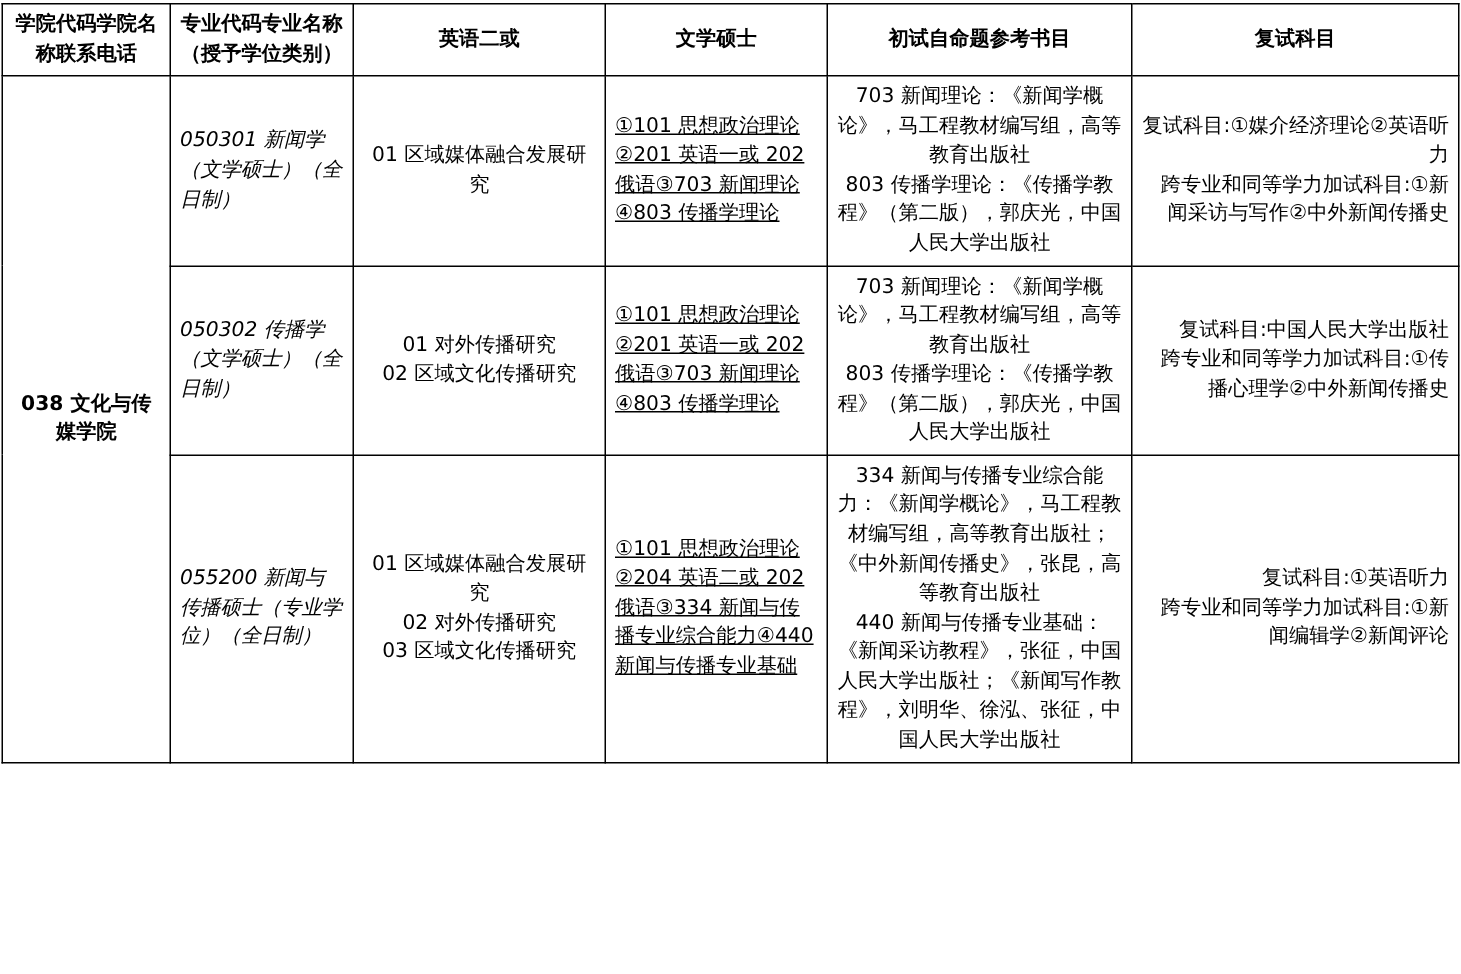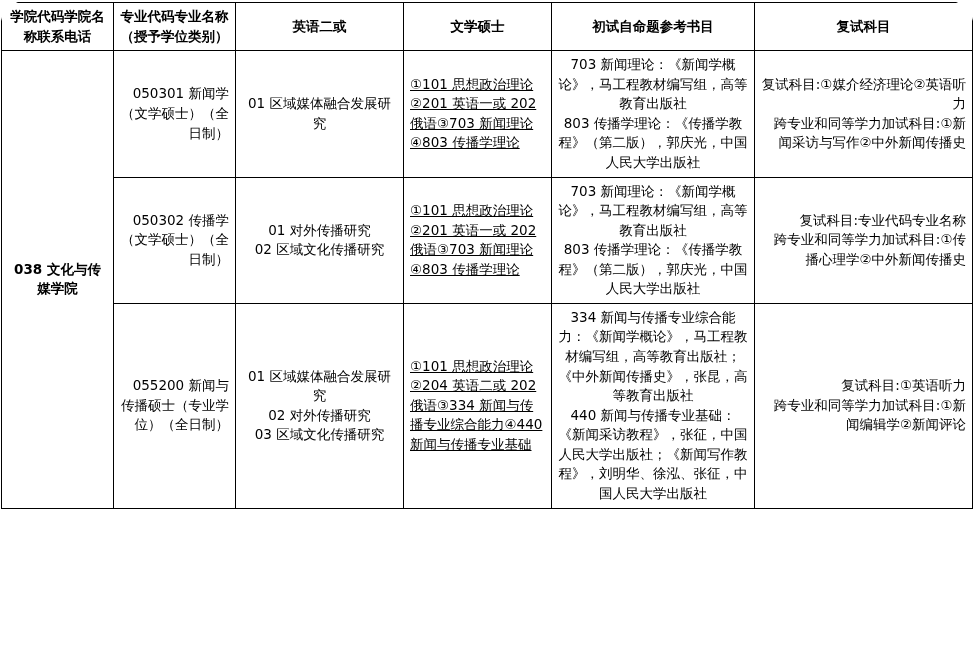--- a/index.html
+++ b/index.html
@@ -10,21 +10,20 @@
   body {
     font-family: "DejaVu Sans", "Liberation Sans", sans-serif;
     color: #000000;
   }
   #page {
     width: 974px;
     height: 649px;
     position: relative;
     overflow: hidden;
     background: #ffffff;
-    border-radius: 28px;
   }
   table.admissions {
     border-collapse: collapse;
     width: 971px;
     margin: 2px 0 0 1px;
     table-layout: fixed;
   }
   table.admissions th,
   table.admissions td {
     border: 1px solid #000000;
@@ -48,23 +47,24 @@
   col.c4 { width: 203px; }
   col.c5 { width: 218px; }
 
   td.college {
     text-align: center;
     font-weight: bold;
     font-size: 15px;
     line-height: 1.5;
   }
   td.major {
-    text-align: right;
+    text-align: left;
     font-size: 13.5px;
     line-height: 1.6;
+    font-style: italic;
   }
   td.direction {
     text-align: center;
     font-size: 13.5px;
     line-height: 1.6;
   }
   td.subject {
     text-align: left;
     font-size: 13.5px;
     line-height: 1.6;
@@ -116,21 +116,21 @@
         <td class="retest pre">复试科目:①媒介经济理论②英语听力
 跨专业和同等学力加试科目:①新闻采访与写作②中外新闻传播史</td>
       </tr>
       <tr>
         <td class="major pre">050302 传播学（文学硕士）（全日制）</td>
         <td class="direction pre">01 对外传播研究
 02 区域文化传播研究</td>
         <td class="subject pre">①101 思想政治理论②201 英语一或 202 俄语③703 新闻理论④803 传播学理论</td>
         <td class="books pre">703 新闻理论：《新闻学概论》，马工程教材编写组，高等教育出版社
 803 传播学理论：《传播学教程》（第二版），郭庆光，中国人民大学出版社</td>
-        <td class="retest pre">复试科目:专业代码专业名称
+        <td class="retest pre">复试科目:中国人民大学出版社
 跨专业和同等学力加试科目:①传播心理学②中外新闻传播史</td>
       </tr>
       <tr>
         <td class="major pre">055200 新闻与传播硕士（专业学位）（全日制）</td>
         <td class="direction pre">01 区域媒体融合发展研究
 02 对外传播研究
 03 区域文化传播研究</td>
         <td class="subject pre">①101 思想政治理论②204 英语二或 202 俄语③334 新闻与传播专业综合能力④440 新闻与传播专业基础</td>
         <td class="books pre">334 新闻与传播专业综合能力：《新闻学概论》，马工程教材编写组，高等教育出版社；《中外新闻传播史》，张昆，高等教育出版社
 440 新闻与传播专业基础：《新闻采访教程》，张征，中国人民大学出版社；《新闻写作教程》，刘明华、徐泓、张征，中国人民大学出版社</td>

